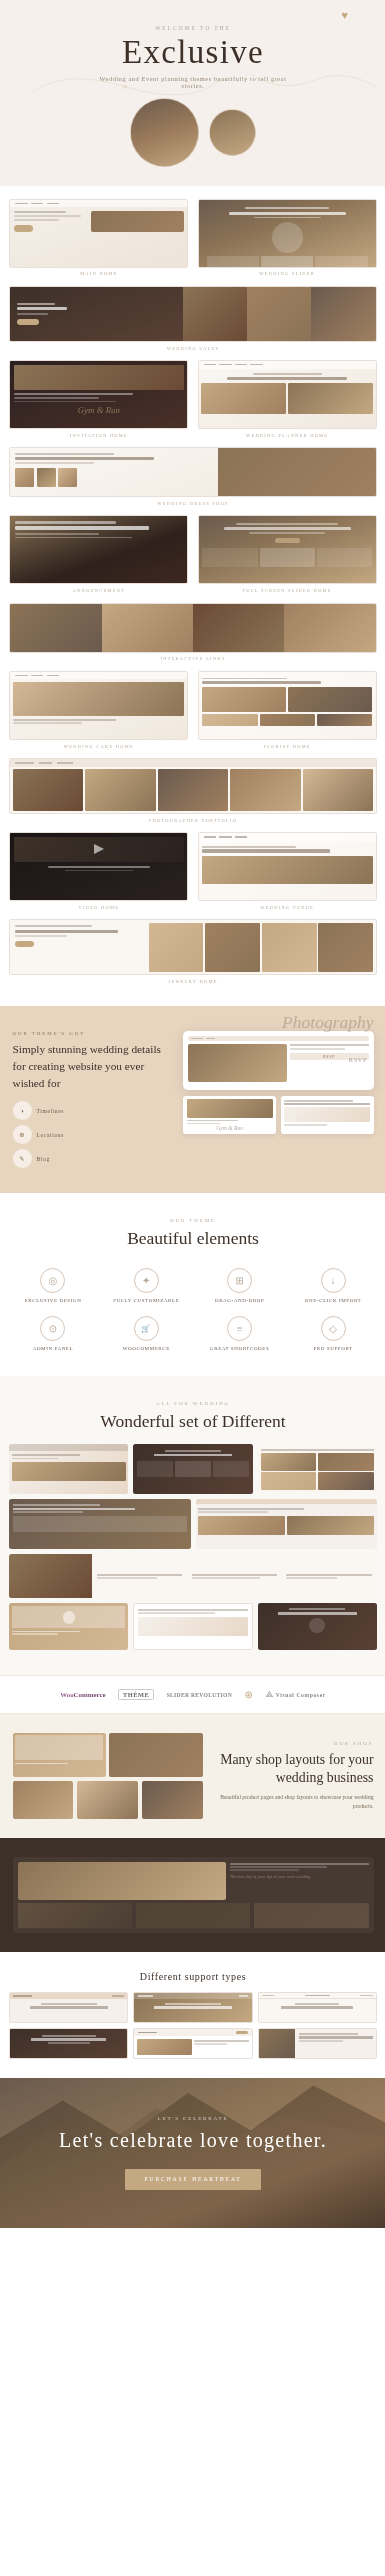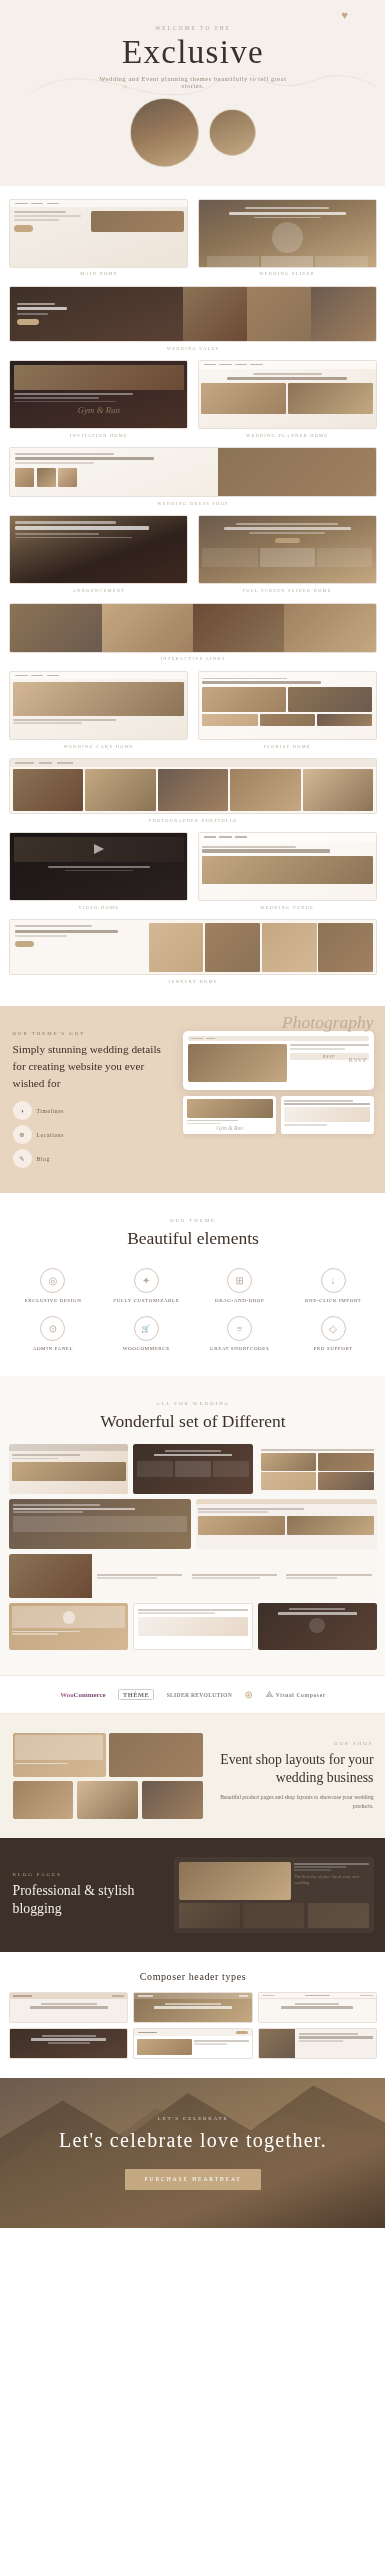--- a/index.html
+++ b/index.html
@@ -655,30 +655,26 @@
       <div style="flex:1;height:44px;background:linear-gradient(135deg,#8B7355,#a08060);border-radius:1.9px;"></div>
     </div>
     <div style="display:flex;gap:3.8px;">
       <div style="flex:1;height:38px;background:linear-gradient(135deg,#a08060,#c4a882);border-radius:1.9px;"></div>
       <div style="flex:1;height:38px;background:linear-gradient(135deg,#d4b896,#8B7355);border-radius:1.9px;"></div>
       <div style="flex:1;height:38px;background:linear-gradient(135deg,#6b5a4e,#a08060);border-radius:1.9px;"></div>
     </div>
   </div>
   <div style="flex:1;text-align:right;">
     <div style="font-size:5px;letter-spacing:1.9px;text-transform:uppercase;color:#b8a99a;margin-bottom:5px;">OUR SHOP</div>
-    <h2 style="font-size:13.8px;font-weight:300;color:#3d3028;line-height:1.3;margin-bottom:6.3px;font-family:Georgia,serif;">Event shop layouts for your wedding business</h2>
+    <h2 style="font-size:13.8px;font-weight:300;color:#3d3028;line-height:1.3;margin-bottom:6.3px;font-family:Georgia,serif;">Many shop layouts for your wedding business</h2>
     <p style="font-size:5.6px;color:#7a6a5a;line-height:1.6;">Beautiful product pages and shop layouts to showcase your wedding products.</p>
   </div>
 </section>
 
 <section style="background:#3d3028;padding:19px 12.5px;display:flex;gap:12.5px;align-items:center;">
-  <div style="flex:0.9;">
-    <div style="font-size:5px;letter-spacing:1.9px;text-transform:uppercase;color:#c4a882;margin-bottom:5px;">BLOG PAGES</div>
-    <h2 style="font-size:13.8px;font-weight:300;color:#f5f0eb;line-height:1.3;font-family:Georgia,serif;">Professional &amp; stylish blogging</h2>
-  </div>
   <div style="flex:1.2;">
 
     <div style="background:rgba(255,255,255,0.05);border-radius:3.8px;padding:5px;">
       <div style="display:flex;gap:3.8px;margin-bottom:3.8px;">
         <div style="flex:1.5;height:38px;background:linear-gradient(135deg,#8B7355,#c4a882);border-radius:1.9px;"></div>
         <div style="flex:1;">
           <div style="height:1.9px;background:rgba(255,255,255,0.3);border-radius:0.6px;margin:1.3px 0;"></div>
           <div style="height:1.9px;background:rgba(255,255,255,0.2);border-radius:0.6px;margin:1.3px 0;width:70%;"></div>
           <div style="height:1.9px;background:rgba(255,255,255,0.15);border-radius:0.6px;margin:1.3px 0;width:50%;"></div>
           <div style="font-size:4.4px;color:rgba(196,168,130,0.6);font-style:italic;margin-top:2.5px;line-height:1.4;">The best day of your life at your own wedding</div>
@@ -687,21 +683,21 @@
       <div style="display:flex;gap:3.1px;">
         <div style="flex:1;height:25px;background:linear-gradient(135deg,rgba(139,115,85,0.4),rgba(100,80,60,0.2));border-radius:1.3px;"></div>
         <div style="flex:1;height:25px;background:linear-gradient(135deg,rgba(100,80,60,0.4),rgba(139,115,85,0.2));border-radius:1.3px;"></div>
         <div style="flex:1;height:25px;background:linear-gradient(135deg,rgba(139,115,85,0.3),rgba(196,168,130,0.2));border-radius:1.3px;"></div>
       </div>
     </div>
   </div>
 </section>
 
 <section style="background:#fff;padding:19px 9.4px;text-align:center;">
-  <h2 style="font-size:10px;font-weight:300;color:#3d3028;margin-bottom:9.4px;font-family:Georgia,serif;letter-spacing:0.6px;">Composer header types</h2>
+  <h2 style="font-size:10px;font-weight:300;color:#3d3028;margin-bottom:9.4px;font-family:Georgia,serif;letter-spacing:0.6px;">Different support types</h2>
   <div style="display:grid;grid-template-columns:repeat(3,1fr);gap:5px;">
     <div style="height:31px;border-radius:1.9px;border:0.6px solid #e8e0d8;overflow:hidden;background:#f5f0eb;">
       <div style="height:6.3px;background:#e8d8c8;display:flex;align-items:center;padding:0 3.1px;gap:3.1px;">
         <div style="width:19px;height:1.3px;background:rgba(100,80,60,0.4);border-radius:0.6px;"></div>
         <div style="flex:1;"></div>
         <div style="width:12.5px;height:1.3px;background:rgba(100,80,60,0.3);border-radius:0.6px;"></div>
       </div>
       <div style="padding:2.5px;text-align:center;">
         <div style="height:1.9px;background:rgba(100,80,60,0.3);border-radius:0.6px;margin:1.3px auto;width:50%;"></div>
         <div style="height:2.5px;background:rgba(100,80,60,0.4);border-radius:0.6px;margin:1.3px auto;width:70%;"></div>

